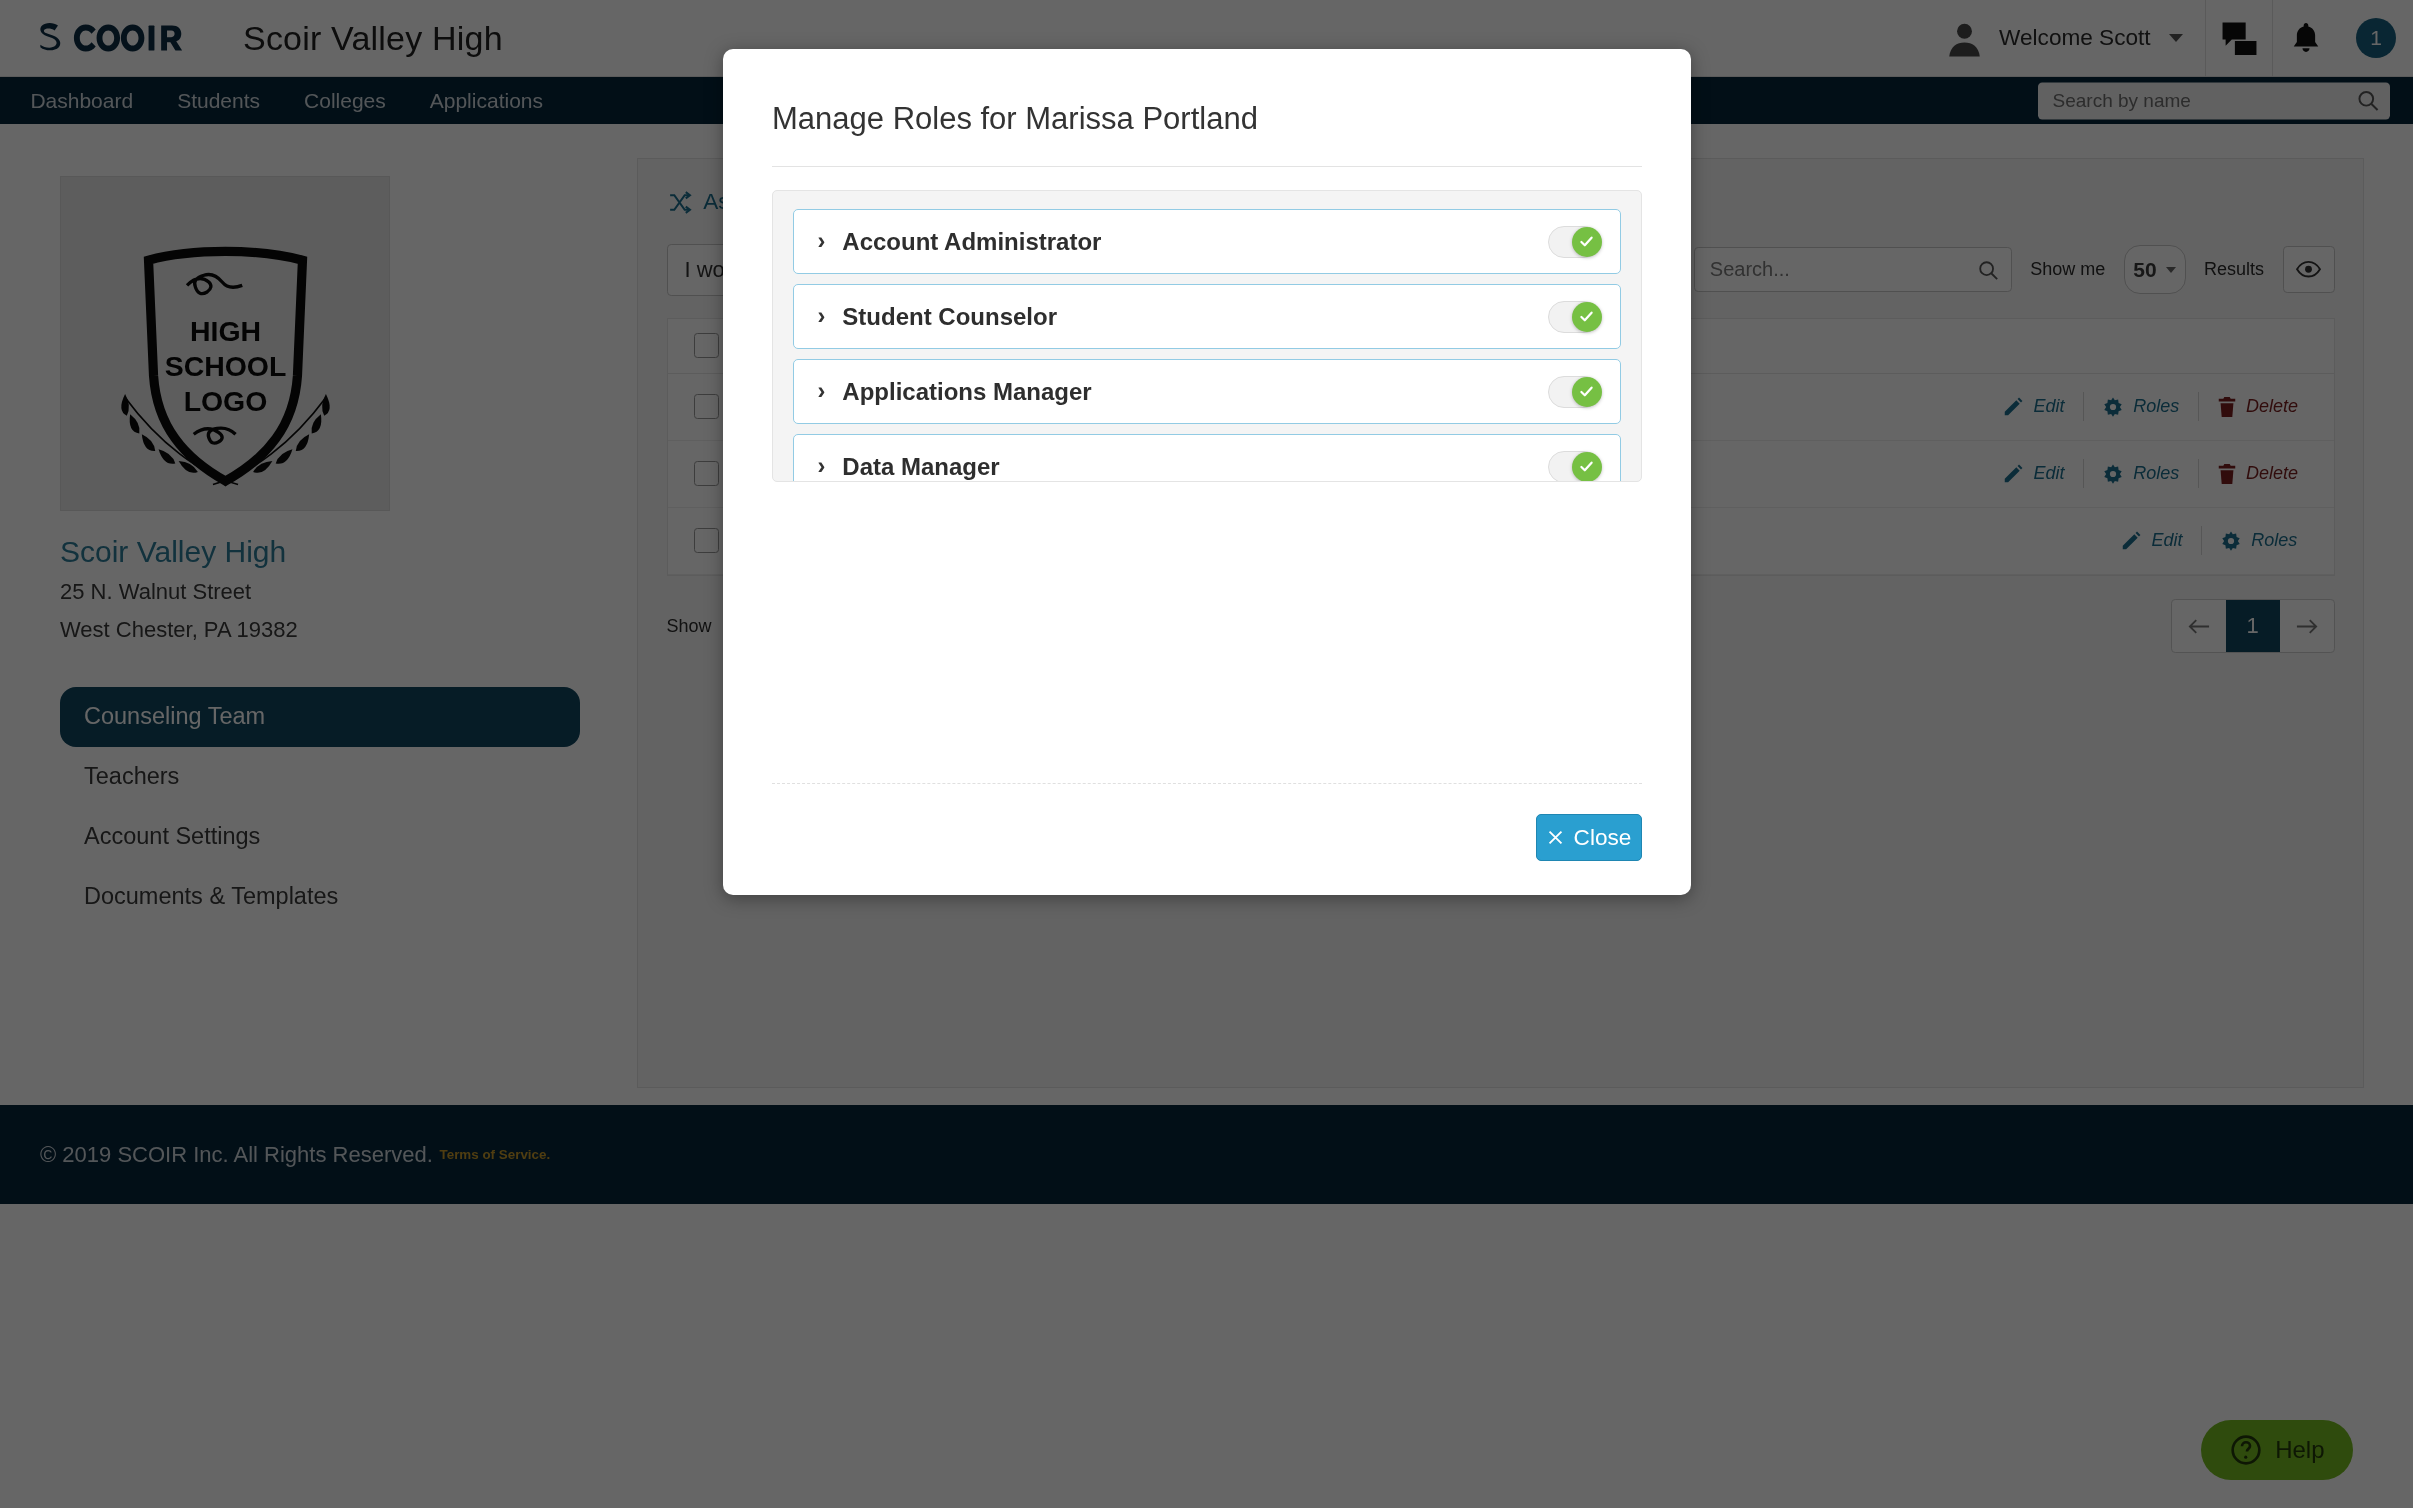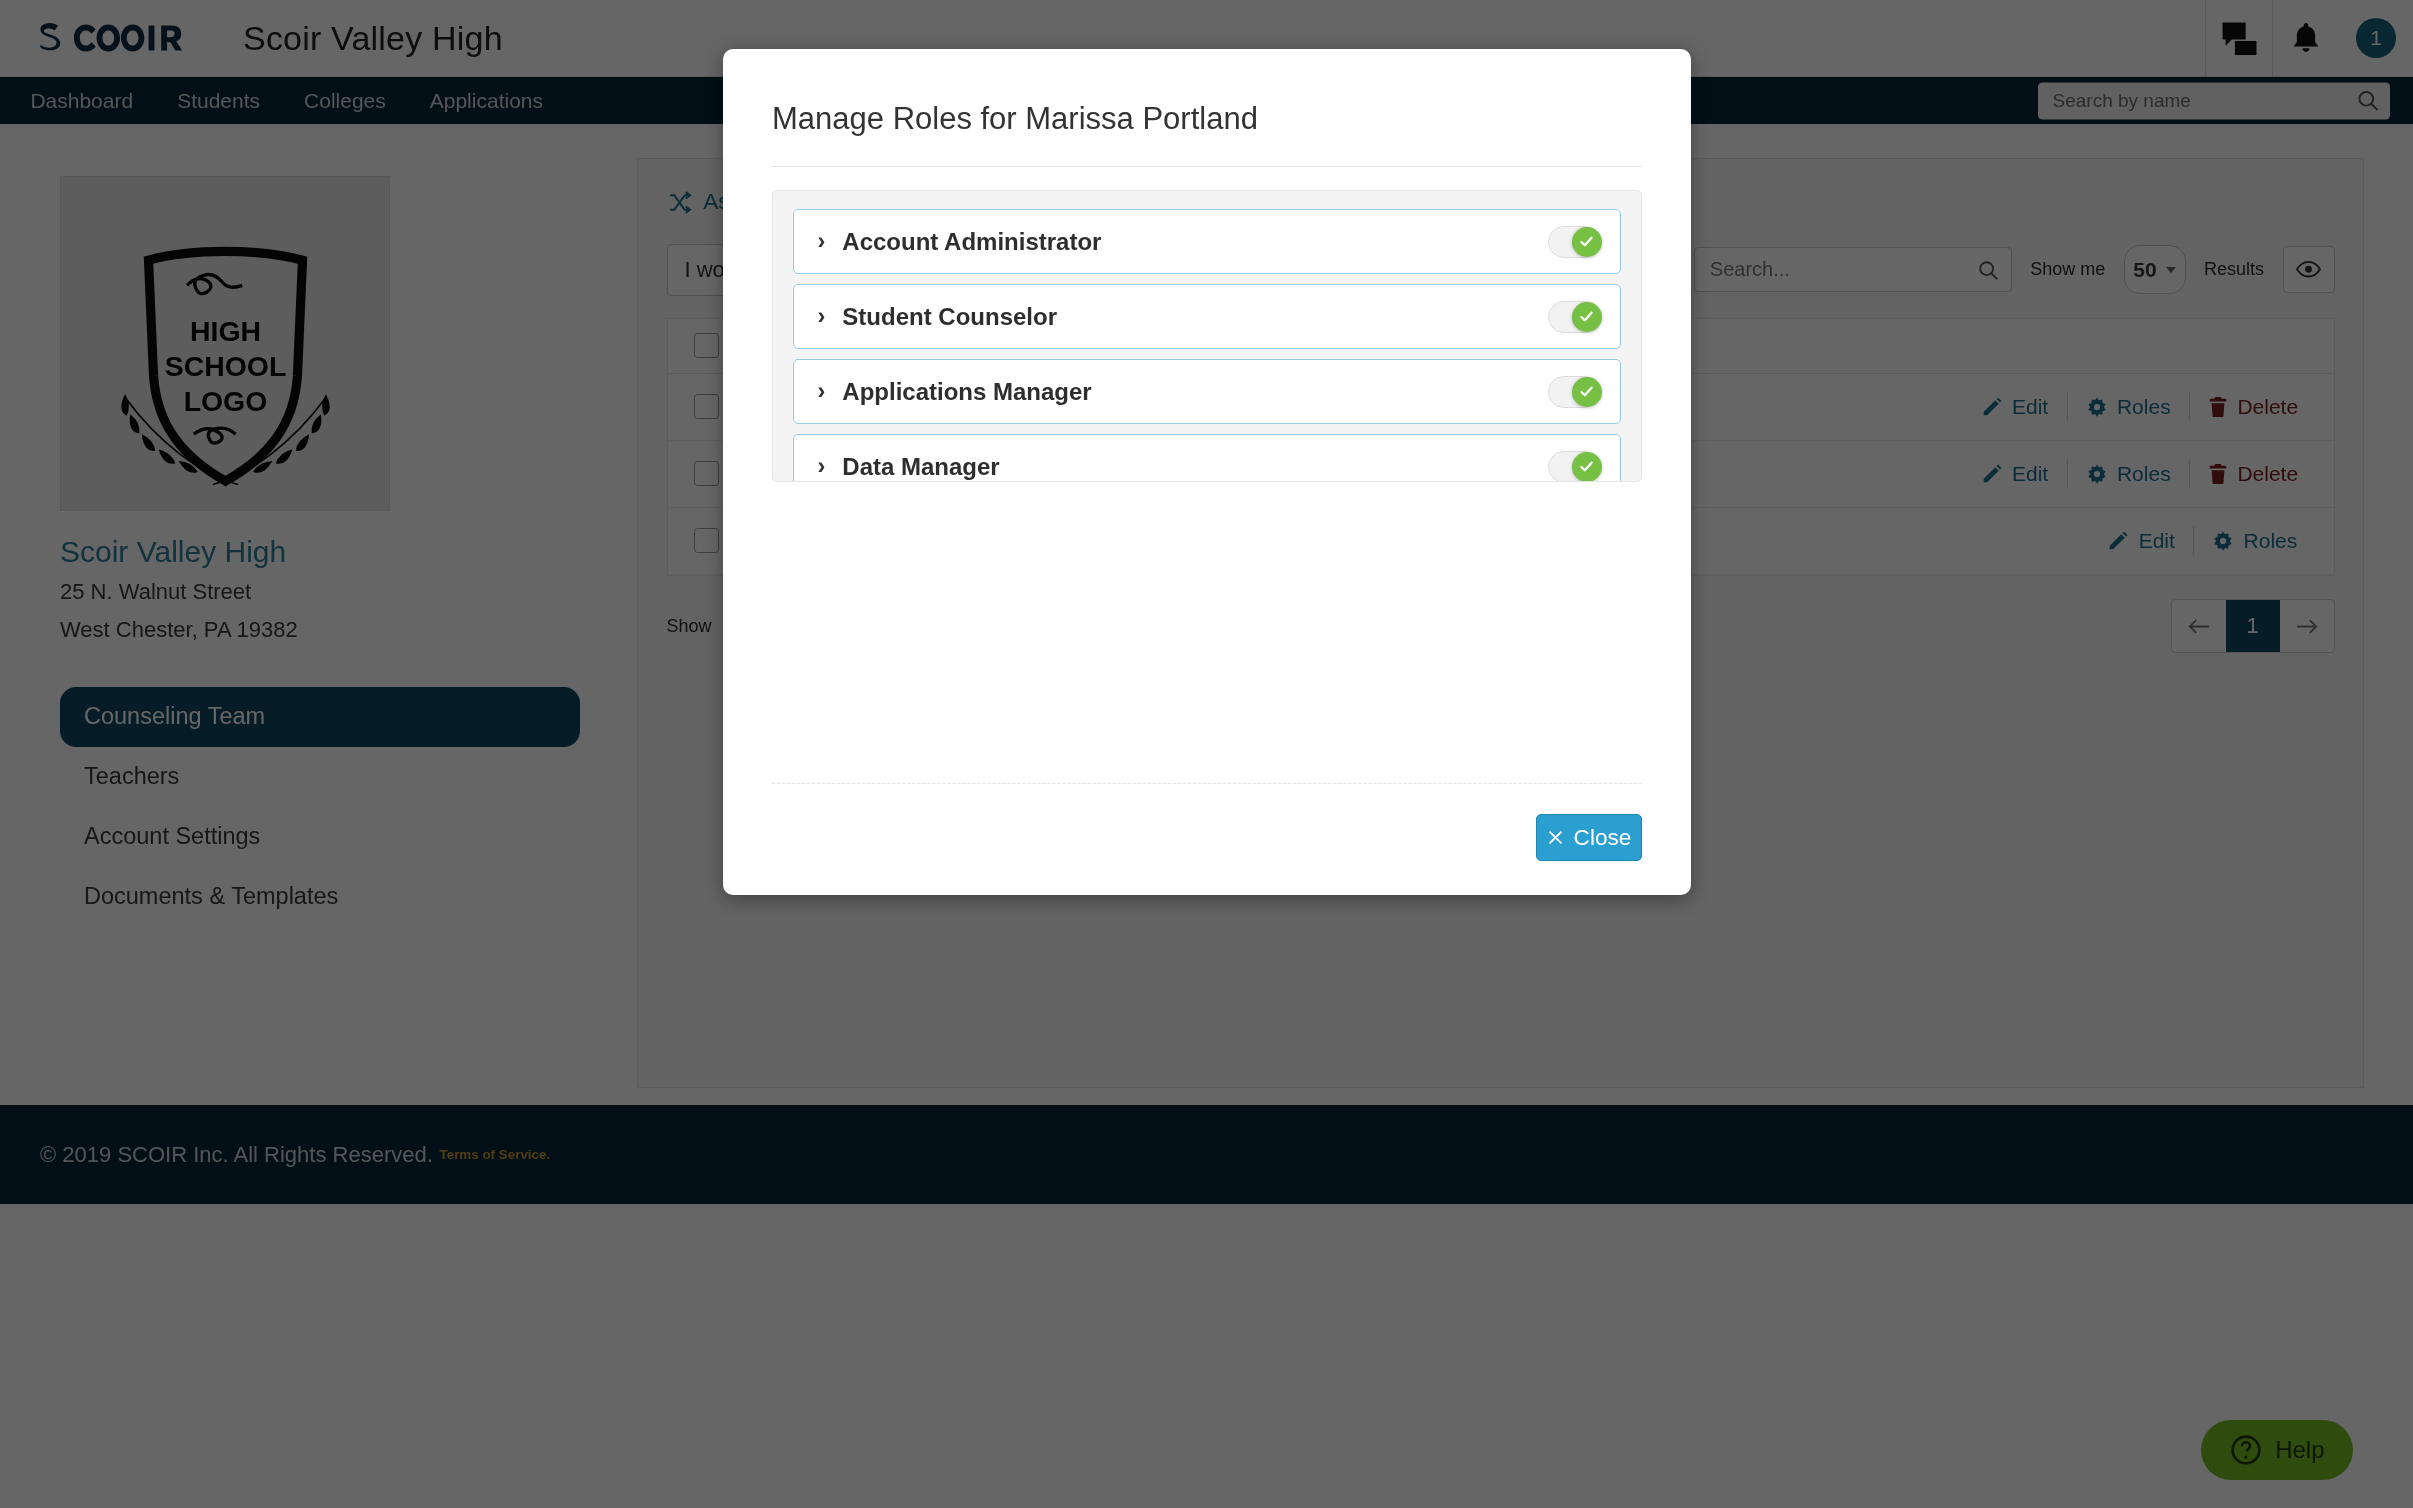--- a/index.html
+++ b/index.html
@@ -155,22 +155,22 @@
     width: 25px; height: 25px; border: 0.8px solid #9a9a9a;
     border-radius: 3.4px; background: #fff; cursor: pointer;
   }
   .c-name { flex: 1; font-size: 22px; color: #2b2b2b; padding-left: 5px; }
   .c-time { width: 360px; font-size: 22px; color: #2b2b2b; }
   .c-acts {
     width: 469px; display: flex; align-items: center; justify-content: flex-end;
     gap: 0; padding-right: 17px;
   }
   .act {
-    display: flex; align-items: center; gap: 9.2px; font-size: 21px;
-    color: #1d6f8e; cursor: pointer; padding: 0 18.4px;
+    display: flex; align-items: center; gap: 9.2px; font-size: 18px;
+    color: #1d6f8e; cursor: pointer; padding: 0 18.4px; font-style: italic;
   }
   .act.danger { color: #7a2020; }
   .vdiv { width: 0.8px; height: 28.5px; background: #d8d8d8; }
   .sortic { display: inline-flex; flex-direction: column; margin-left: 10px; gap: 2.5px; }
 
   .tbl-foot { margin-top: 23.5px; display: flex; align-items: center; }
   .pager {
     margin-left: auto; display: flex; border: 0.8px solid #cfcfcf;
     border-radius: 4.2px; overflow: hidden; background: #fff;
   }
@@ -264,20 +264,28 @@
           <path d="M92 20c0 5-3 9-7 9s-7-4-7-9 3-9 7-9 7 4 7 9zm7 0c0-9-6-16-14-16S71 11 71 20s6 16 14 16 14-7 14-16z"></path>
           <path d="M121 20c0 5-3 9-7 9s-7-4-7-9 3-9 7-9 7 4 7 9zm7 0c0-9-6-16-14-16s-14 7-14 16 6 16 14 16 14-7 14-16z"></path>
           <rect x="133" y="5" width="7" height="30" rx="1"></rect>
           <path d="M148 5h13c7 0 11 4 11 10 0 4-2 8-6 9l7 11h-8l-6-10h-4v10h-7zm7 6v8h5c3 0 4-2 4-4s-1-4-4-4z"></path>
         </g>
       </svg>
     </div>
     <div class="org-title">Scoir Valley High</div>
 
     <div class="topbar-right">
+      <div class="user-chip">
+        <svg class="avatar-ic" viewBox="0 0 24 24" aria-hidden="true">
+          <circle cx="12" cy="7.5" r="4.6" fill="#4a4a4a"></circle>
+          <path d="M2.6 23c.7-6 4.6-8.6 9.4-8.6S20.7 17 21.4 23z" fill="#4a4a4a"></path>
+        </svg>
+        <span class="welcome-txt">Welcome Scott</span>
+        <span class="caret-dn"></span>
+      </div>
       <div class="icon-cell">
         <svg width="37" height="34" viewBox="0 0 24 22" aria-hidden="true">
           <path d="M1 1h15v11H7l-4 4v-4H1z" fill="#111"></path>
           <path d="M9 13h14v9h-4v4l-4-4h-6z" fill="#111"></path>
         </svg>
       </div>
       <div class="icon-cell">
         <svg width="30" height="34" viewBox="0 0 22 24" aria-hidden="true">
           <path d="M11 1c-1 0-1.7.8-1.7 1.7v.8C6.3 4.2 4.3 6.8 4.3 10v5L2 18.3h18L17.7 15v-5c0-3.2-2-5.8-5-6.5v-.8C12.7 1.8 12 1 11 1z" fill="#111"></path>
           <path d="M8.4 19.6h5.2c0 1.5-1.2 2.6-2.6 2.6s-2.6-1.1-2.6-2.6z" fill="#111"></path>

